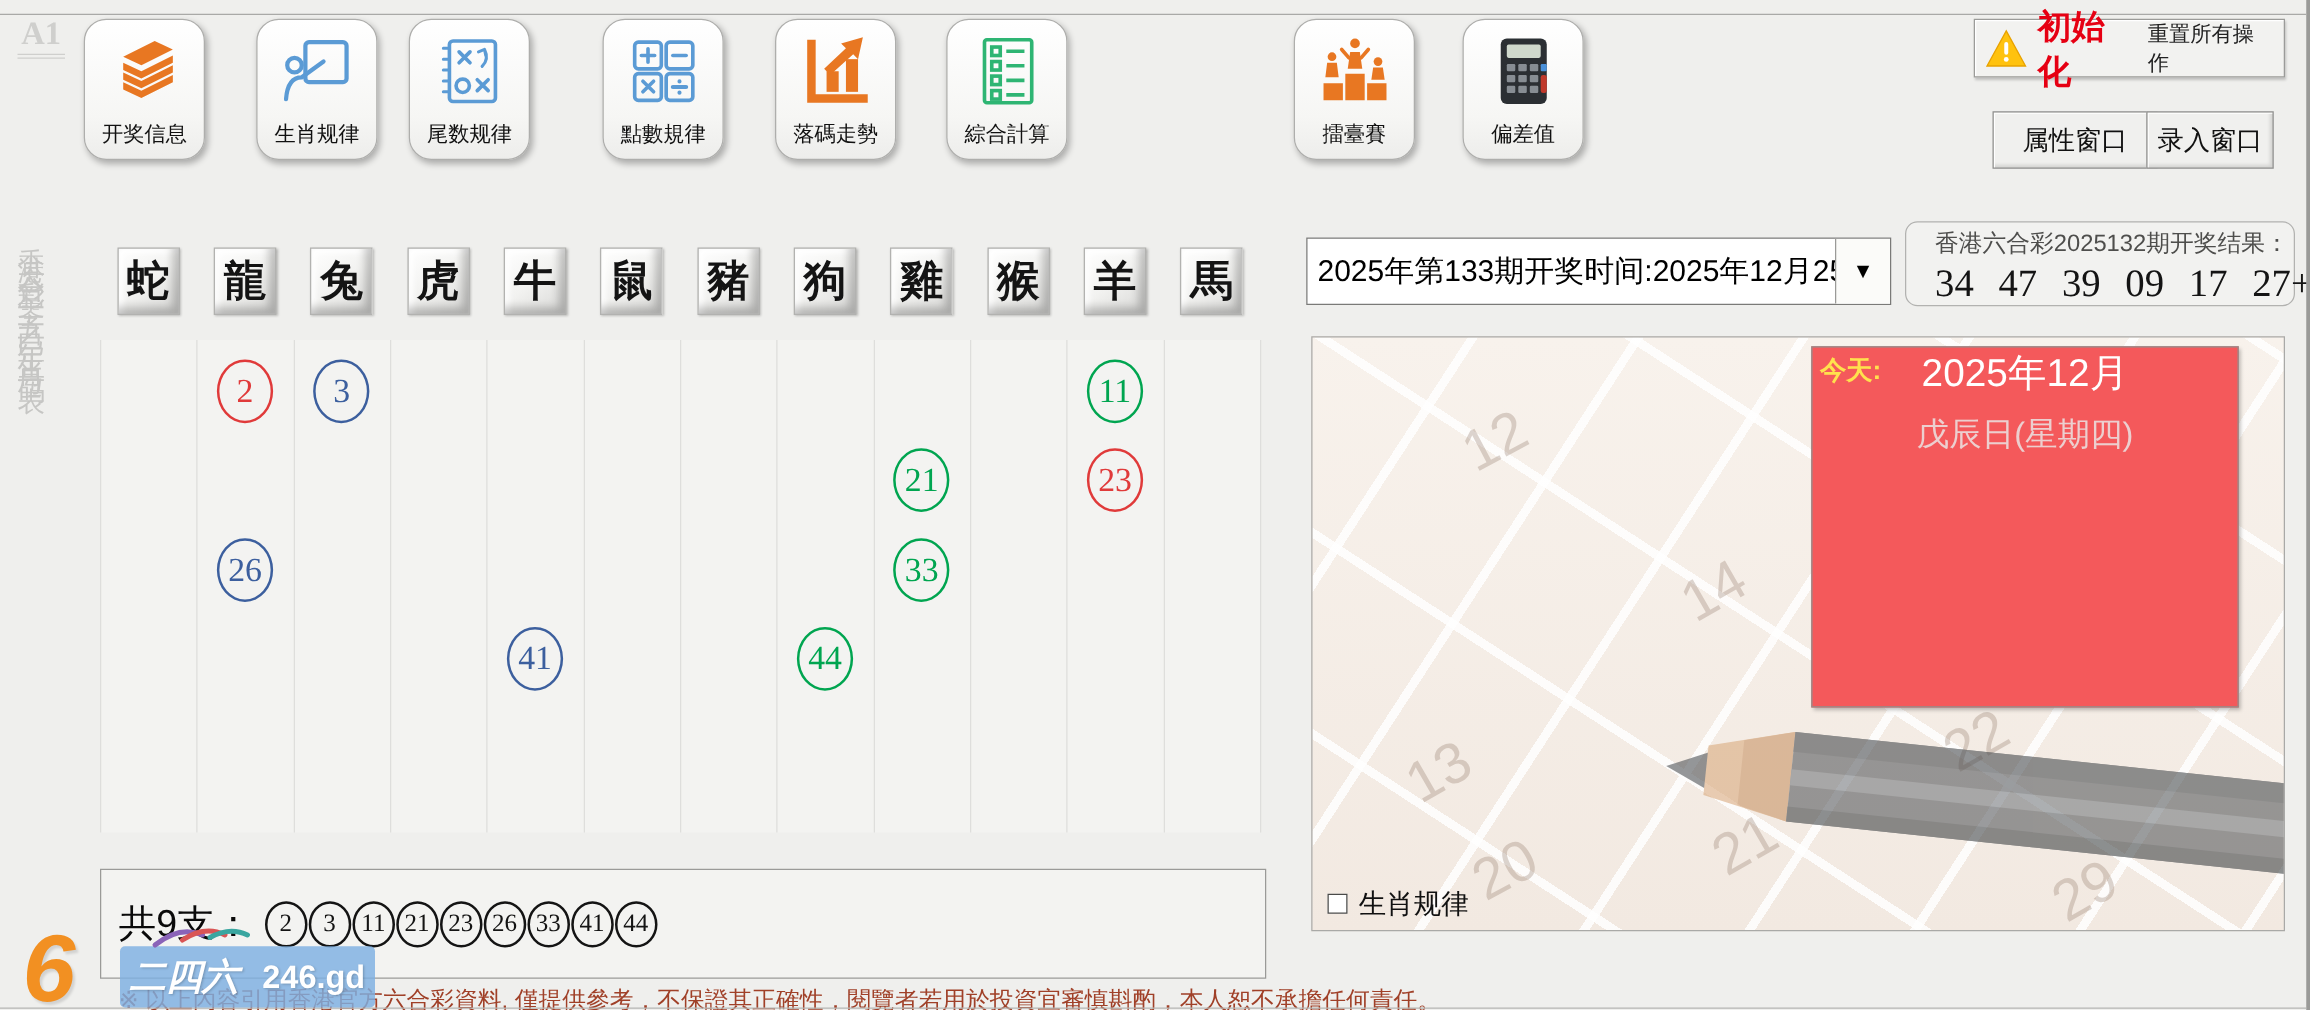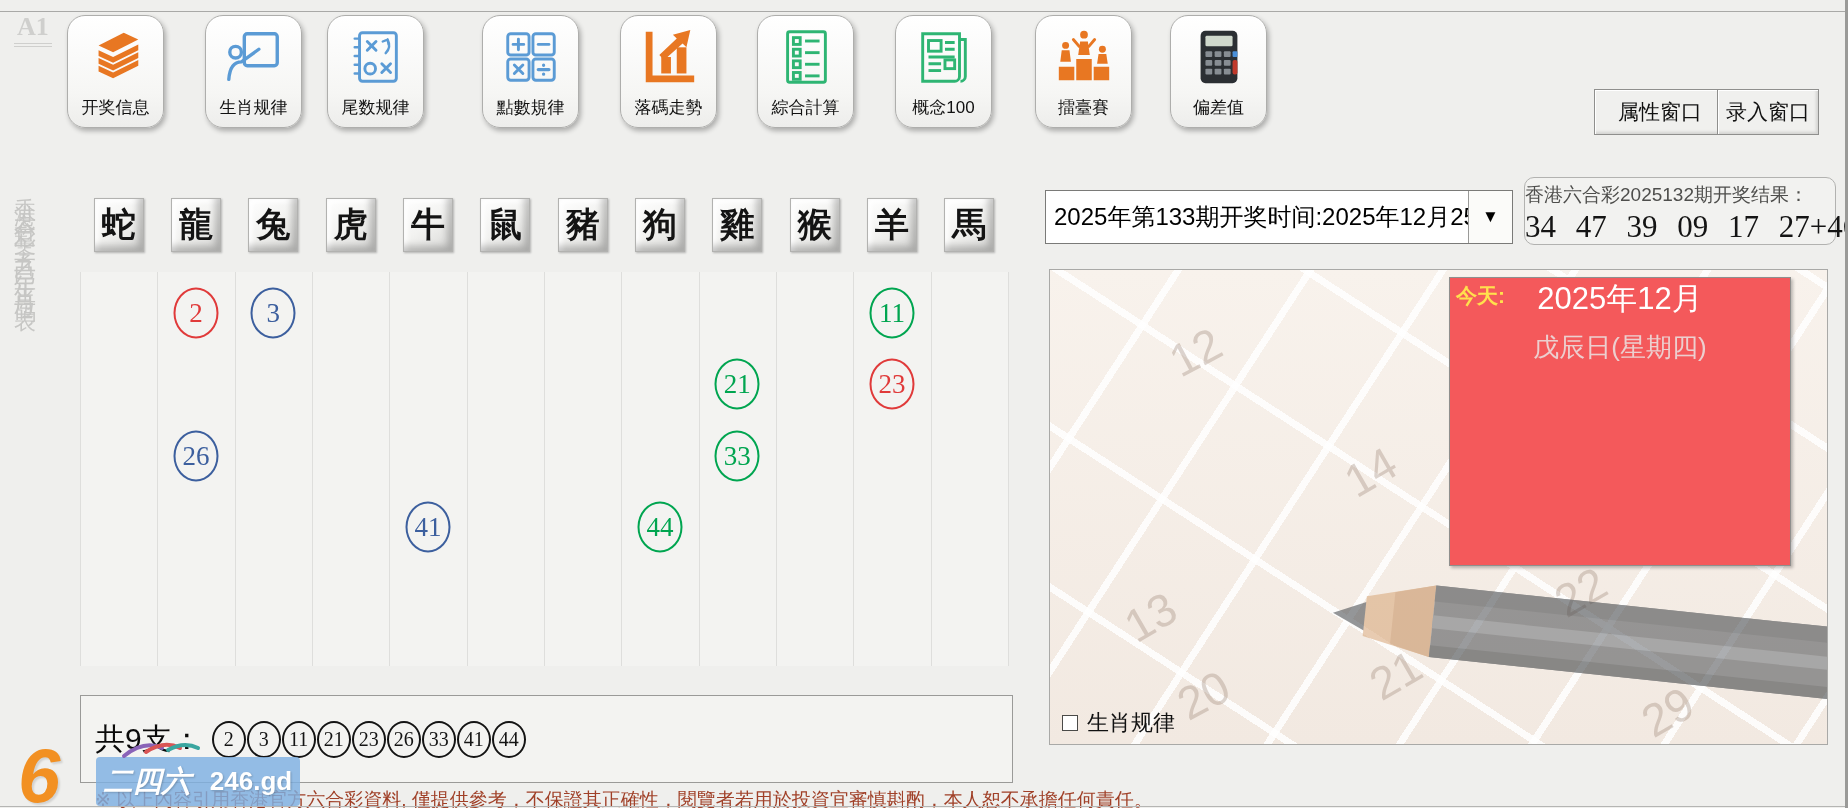--- a/index.html
+++ b/index.html
@@ -48,21 +48,21 @@
   
   .dropdown { position:absolute; left:1045px; top:190px; width:468px; height:54px; background:#fff;
               border:1px solid #7a7a78; display:flex; align-items:stretch; overflow:hidden; cursor:pointer;}
   .dropdown .dtext { flex:1; font-size:24px; color:#000; display:flex; align-items:center; padding-left:8px;
                      white-space:nowrap; overflow:hidden; }
   .dropdown .dbtn { width:44px; border-left:1px solid #9a9a98; background:#fbfbf9; display:flex; align-items:center; justify-content:center;
                     font-size:17px; color:#000; }
 
   
   .resultbox { position:absolute; left:1524px; top:177px; width:312px; height:68px; background:#f2f2f0;
-               border:1px solid #b2b2b0; border-radius:10px; padding:4px 0 0; }
+               border:1px solid #b2b2b0; border-radius:10px; padding:4px 23px 0; }
   .resultbox .rtitle { font-size:19px; color:#4e4e4c; white-space:nowrap; }
   .resultbox .rnums { font-family:"Liberation Serif","DejaVu Serif",serif; font-size:31px; color:#141414;
                       white-space:nowrap; word-spacing:12px; margin-top:1px; }
 
   
   .grid { position:absolute; left:80px; top:272px; width:928px; height:394px; background:#f3f3f1; }
   .gsep { position:absolute; top:0; width:1px; height:100%; background:#dededc; }
   .mark { position:absolute; width:45px; height:51px; transform:translate(-50%,-50%); border-radius:50%;
           display:flex; align-items:center; justify-content:center;
           font-family:"Liberation Serif","DejaVu Serif",serif; font-size:27px; }
@@ -189,33 +189,20 @@
           <path d="M31 15.5 h15"></path>
         <rect x="19" y="24" width="7" height="7"></rect>
           <path d="M31 27.5 h15"></path>
         <rect x="19" y="36" width="7" height="7"></rect>
           <path d="M31 39.5 h15"></path>
         <rect x="19" y="48" width="7" height="7"></rect>
           <path d="M31 51.5 h15"></path>
         </svg>
     </span>
     <span class="tlabel">綜合計算</span>
-  </div>
-  <div class="tbtn" style="left:895px">
-    <span class="ticon">
-      <svg viewBox="0 0 64 64" width="62" height="62" fill="none" stroke="#2eb573" stroke-width="3">
-        <path d="M10 8 h38 v44 a5 5 0 0 1 -5 5 H10 Z"></path>
-        <path d="M48 14 h6 v38 a5 5 0 0 1 -5 5"></path>
-        <rect x="16" y="15" width="13" height="11"></rect>
-        <path d="M33 17 h10 M33 24 h10 M16 32 h27 M16 39 h13"></path>
-        <rect x="33" y="35" width="10" height="9"></rect>
-        <path d="M16 46 h13"></path>
-        </svg>
-    </span>
-    <span class="tlabel">概念100</span>
   </div>
   <div class="tbtn" style="left:1035px">
     <span class="ticon">
       <svg viewBox="0 0 64 64" width="62" height="62" fill="#e87722" stroke="#e87722">
         <circle cx="32" cy="9" r="4" stroke="none"></circle>
         <path d="M27 21 l-6 -7 M37 21 l6 -7" stroke-width="3" stroke-linecap="round" fill="none"></path>
         <path d="M28 16 h8 l2 14 h-12 Z" stroke="none"></path>
         <circle cx="13" cy="20" r="3.6" stroke="none"></circle>
           <path d="M9 25 h8 l1.5 12 h-11 Z" stroke="none"></path>
         <circle cx="51" cy="24" r="3.6" stroke="none"></circle>
@@ -241,20 +228,31 @@
             <rect x="27.5" y="44" width="7" height="6" rx="1"></rect>
             <rect x="37" y="44" width="7" height="6" rx="1"></rect>
         </g>
         <rect x="46" y="26" width="5" height="6" rx="1" fill="#4a90d9"></rect>
         <rect x="46" y="35" width="5" height="15" rx="2" fill="#c0392b"></rect>
         </svg>
     </span>
     <span class="tlabel">偏差值</span>
   </div>
 
+  <div class="initbtn">
+    <span class="warn">
+      <svg viewBox="0 0 64 60" width="34" height="32">
+        <path d="M32 3 L61 56 H3 Z" fill="#ffc20e" stroke="#e8a200" stroke-width="2"></path>
+        <rect x="29" y="20" width="6" height="19" rx="3" fill="#fff"></rect>
+        <circle cx="32" cy="46" r="3.6" fill="#fff"></circle>
+        </svg>
+    </span>
+    <span class="init-main">初始化</span>
+    <span class="init-sub">重置所有操作</span>
+  </div>
   <div class="winbtn b1">
     <span>属性窗口</span>
   </div>
   <div class="winbtn b2">
     <span>录入窗口</span>
   </div>
 
   <div class="vstrip">香港六合彩二零二五乙巳年生肖号码表</div>
 
   <div class="zodiac-row">

